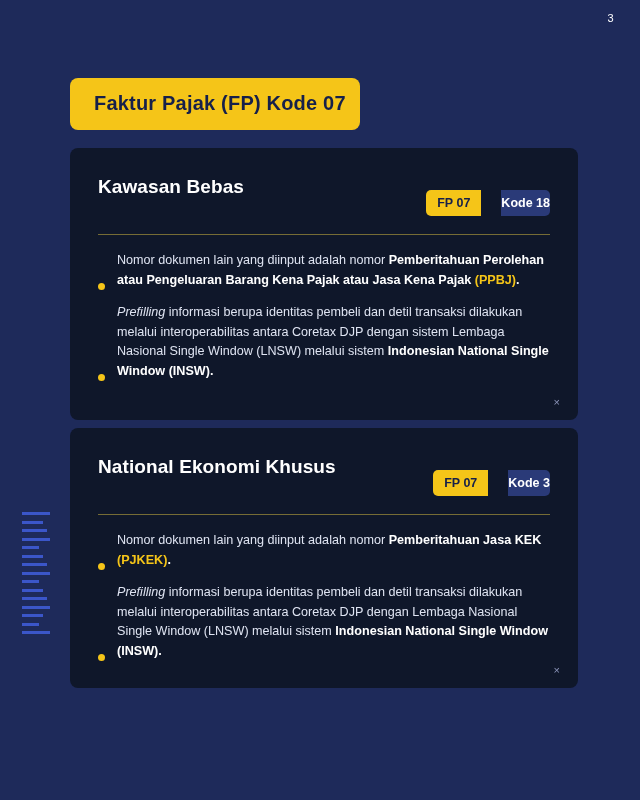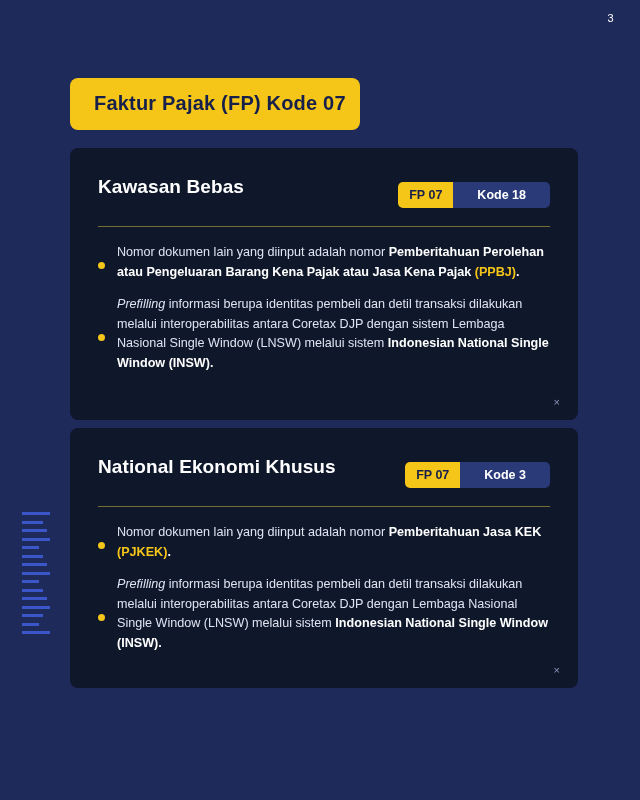--- a/index.html
+++ b/index.html
@@ -64,55 +64,56 @@
     color: #ffffff;
     font-size: 19px;
     font-weight: bold;
     line-height: 1.35;
     max-width: 240px;
     letter-spacing: 0.1px;
   }
   .tag-group {
     display: flex;
     align-items: stretch;
-    margin-top: 8px;
+    margin-top: 16px;
     border-radius: 5px;
     overflow: hidden;
     flex: none;
+    gap: 20px;
   }
   .tag-fp {
     background: #f5c518;
     color: #16204a;
     font-size: 12.5px;
     font-weight: bold;
     padding: 6px 11px;
     display: flex;
     align-items: center;
   }
   .tag-kode {
     background: #2a3a78;
     color: #ffffff;
     font-size: 12.5px;
     font-weight: bold;
-    padding: 6px 24px;
+    padding: 6px 0;
     display: flex;
     align-items: center;
   }
   .divider {
     margin-top: 18px;
     height: 1px;
     background: #9a8a3a;
     opacity: 0.75;
   }
   .bullets {
     margin-top: 16px;
   }
   .bullet-row {
     display: flex;
-    align-items: center;
+    align-items: flex-end;
     margin-bottom: 13px;
   }
   .dot {
     width: 7px;
     height: 7px;
     border-radius: 50%;
     background: #f5c518;
     margin-top: 6px;
     margin-right: 12px;
     flex: none;

